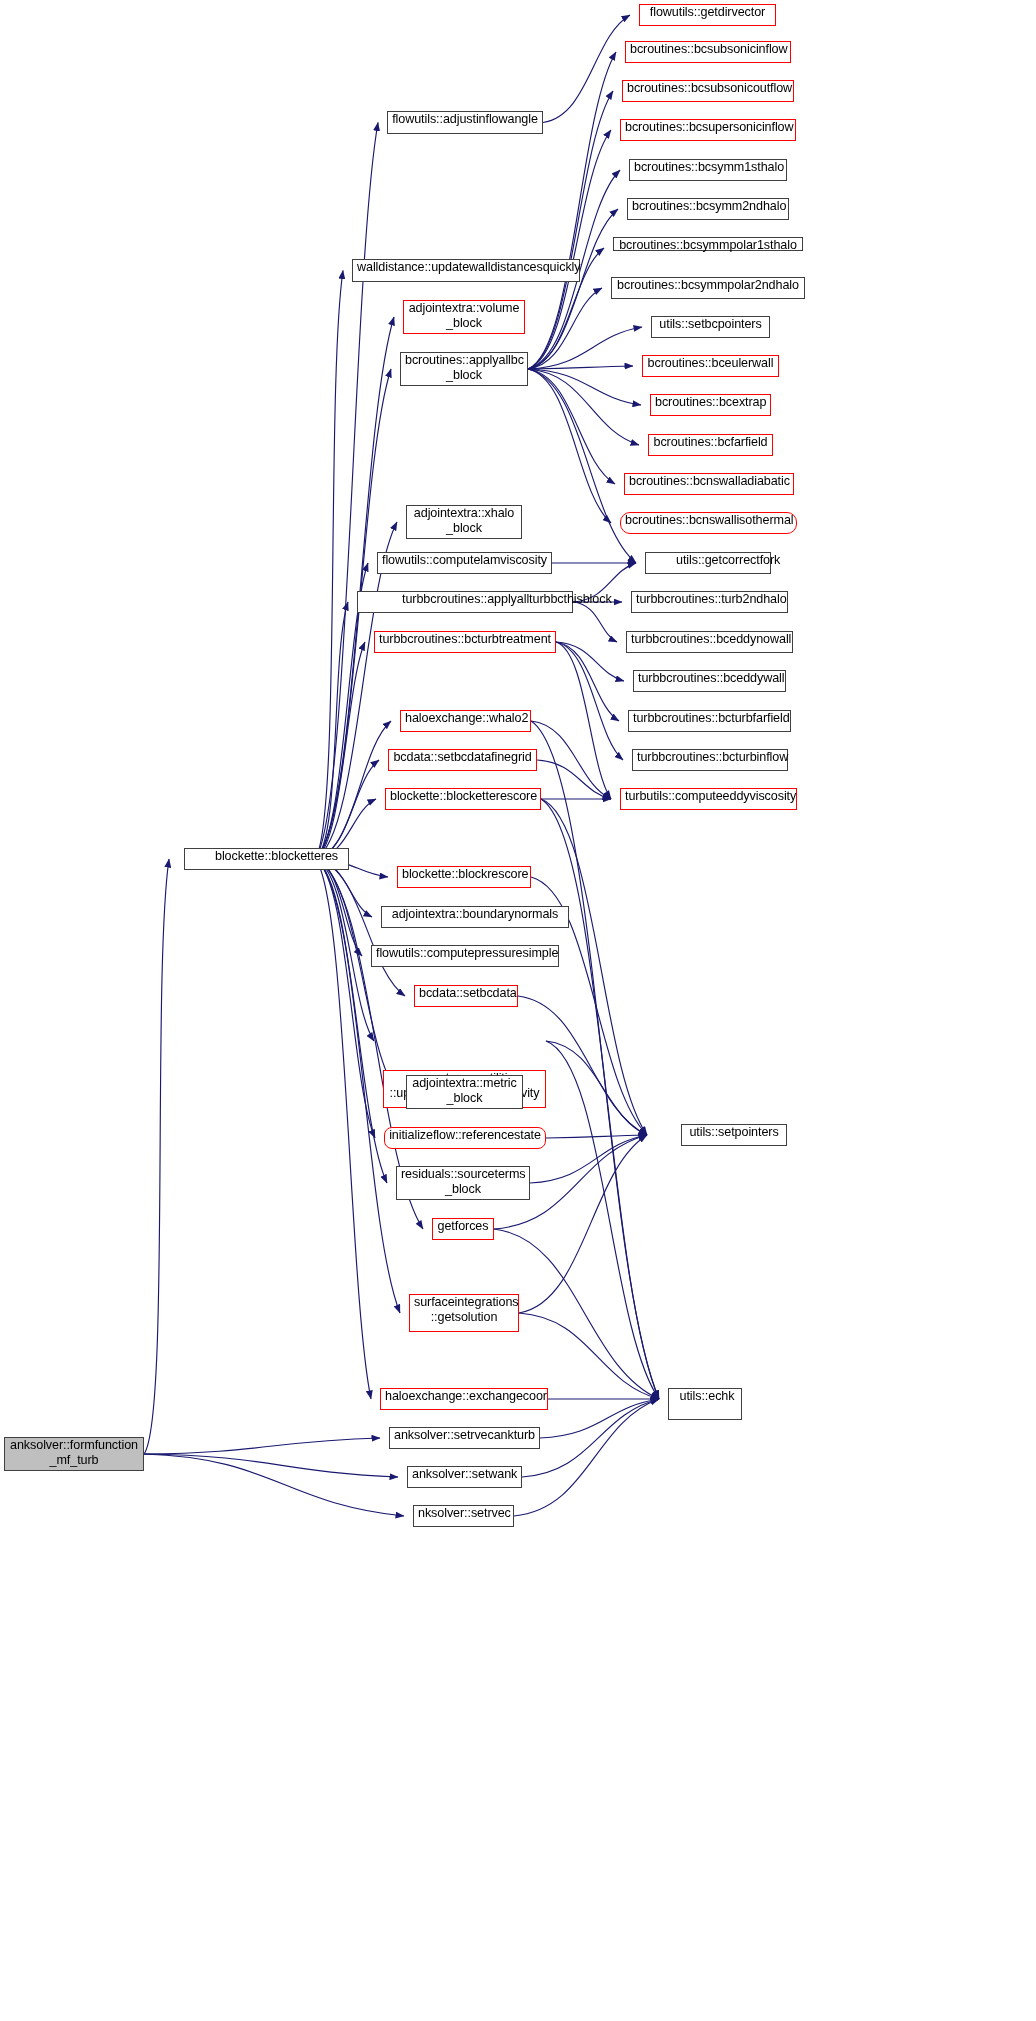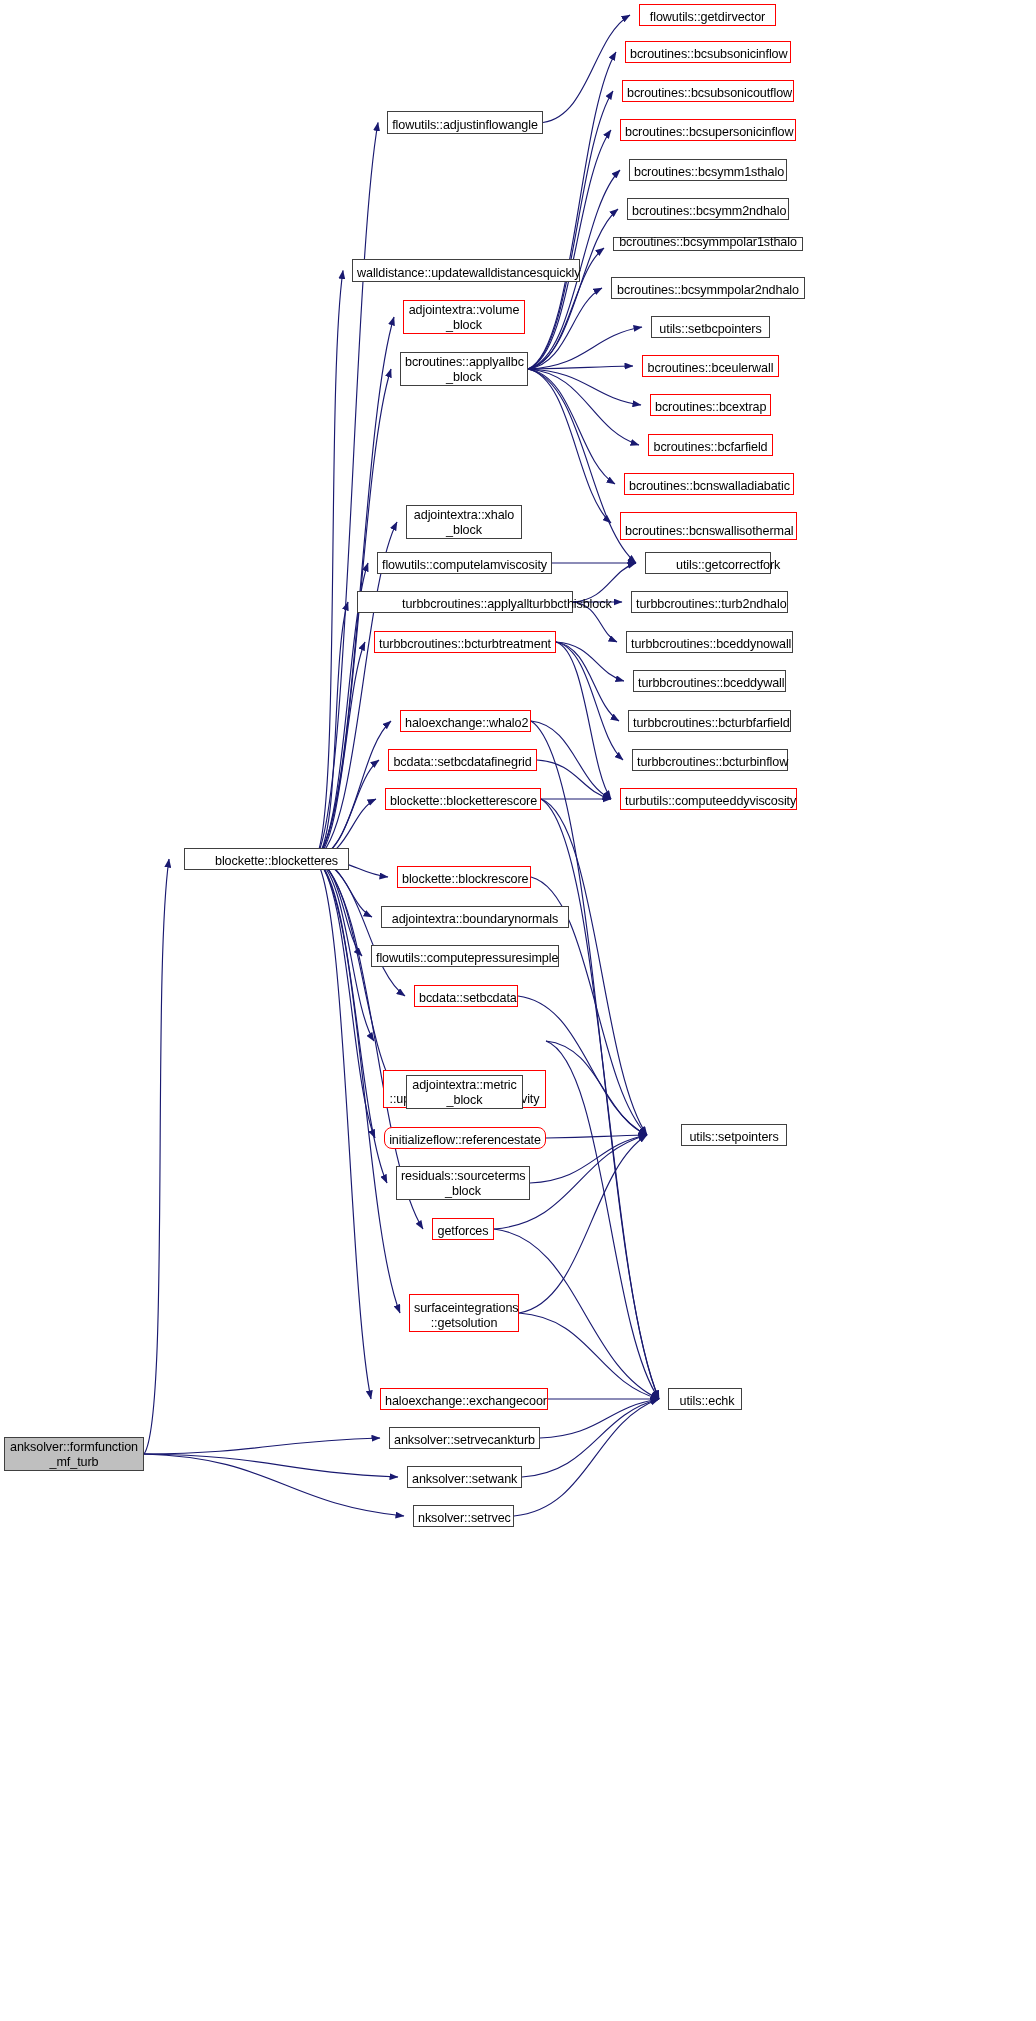--- a/index.html
+++ b/index.html
@@ -21,21 +21,21 @@
     left: 0;
     top: 0;
     width: 1036px;
     height: 2021px;
     pointer-events: none;
   }
   .node {
     position: absolute;
     box-sizing: border-box;
     display: flex;
-    align-items: flex-end;
+    align-items: flex-start;
     justify-content: center;
     text-align: center;
     background: #ffffff;
     border: 1px solid #404040;
     font-size: 12.6px;
     line-height: 1.18;
     color: #000000;
     white-space: pre-line;
     padding: 0 4px;
     letter-spacing: -0.1px;
@@ -176,24 +176,24 @@
       <div class="node red" style="left: 620px; top: 119px; width: 176px; height: 22px;"><span class="label">bcroutines::bcsupersonicinflow</span></div>
       <div class="node" style="left: 629px; top: 159px; width: 158px; height: 22px;"><span class="label">bcroutines::bcsymm1sthalo</span></div>
       <div class="node" style="left: 627px; top: 198px; width: 162px; height: 22px;"><span class="label">bcroutines::bcsymm2ndhalo</span></div>
       <div class="node" style="left: 613px; top: 237px; width: 190px; height: 14px;"><span class="label">bcroutines::bcsymmpolar1sthalo</span></div>
       <div class="node" style="left: 611px; top: 277px; width: 194px; height: 22px;"><span class="label">bcroutines::bcsymmpolar2ndhalo</span></div>
       <div class="node" style="left: 651px; top: 316px; width: 119px; height: 22px;"><span class="label">utils::setbcpointers</span></div>
       <div class="node red" style="left: 642px; top: 355px; width: 137px; height: 22px;"><span class="label">bcroutines::bceulerwall</span></div>
       <div class="node red" style="left: 650px; top: 394px; width: 121px; height: 22px;"><span class="label">bcroutines::bcextrap</span></div>
       <div class="node red" style="left: 648px; top: 434px; width: 125px; height: 22px;"><span class="label">bcroutines::bcfarfield</span></div>
       <div class="node red" style="left: 624px; top: 473px; width: 170px; height: 22px;"><span class="label">bcroutines::bcnswalladiabatic</span></div>
-      <div class="node red" style="left: 620px; top: 512px; width: 177px; height: 28px;"><span class="label">bcroutines::bcnswallisothermal</span></div>
+      <div class="node red" style="left: 620px; top: 512px; width: 177px; height: 22px; border-radius: 10px;"><span class="label">bcroutines::bcnswallisothermal</span></div>
       <div class="node" style="left: 645px; top: 552px; width: 126px; height: 22px; padding-left: 30px;"><span class="label">utils::getcorrectfork</span></div>
       <div class="node" style="left: 631px; top: 591px; width: 157px; height: 22px;"><span class="label">turbbcroutines::turb2ndhalo</span></div>
       <div class="node" style="left: 626px; top: 631px; width: 167px; height: 22px;"><span class="label">turbbcroutines::bceddynowall</span></div>
       <div class="node" style="left: 633px; top: 670px; width: 153px; height: 22px;"><span class="label">turbbcroutines::bceddywall</span></div>
       <div class="node" style="left: 628px; top: 710px; width: 163px; height: 22px;"><span class="label">turbbcroutines::bcturbfarfield</span></div>
       <div class="node" style="left: 632px; top: 749px; width: 156px; height: 22px;"><span class="label">turbbcroutines::bcturbinflow</span></div>
       <div class="node red" style="left: 620px; top: 788px; width: 177px; height: 22px;"><span class="label">turbutils::computeeddyviscosity</span></div>
       <div class="node" style="left: 656px; top: 1124px; width: 106px; height: 22px; margin-left: 25px;"><span class="label">utils::setpointers</span></div>
-      <div class="node" style="left: 668px; top: 1388px; width: 74px; height: 22px; padding-left: 8px;"><span class="label">utils::echk</span></div>
+      <div class="node" style="left: 668px; top: 1388px; width: 74px; height: 32px; padding-left: 8px;"><span class="label">utils::echk</span></div>
     </div>
 </div>
 
 </body></html>

